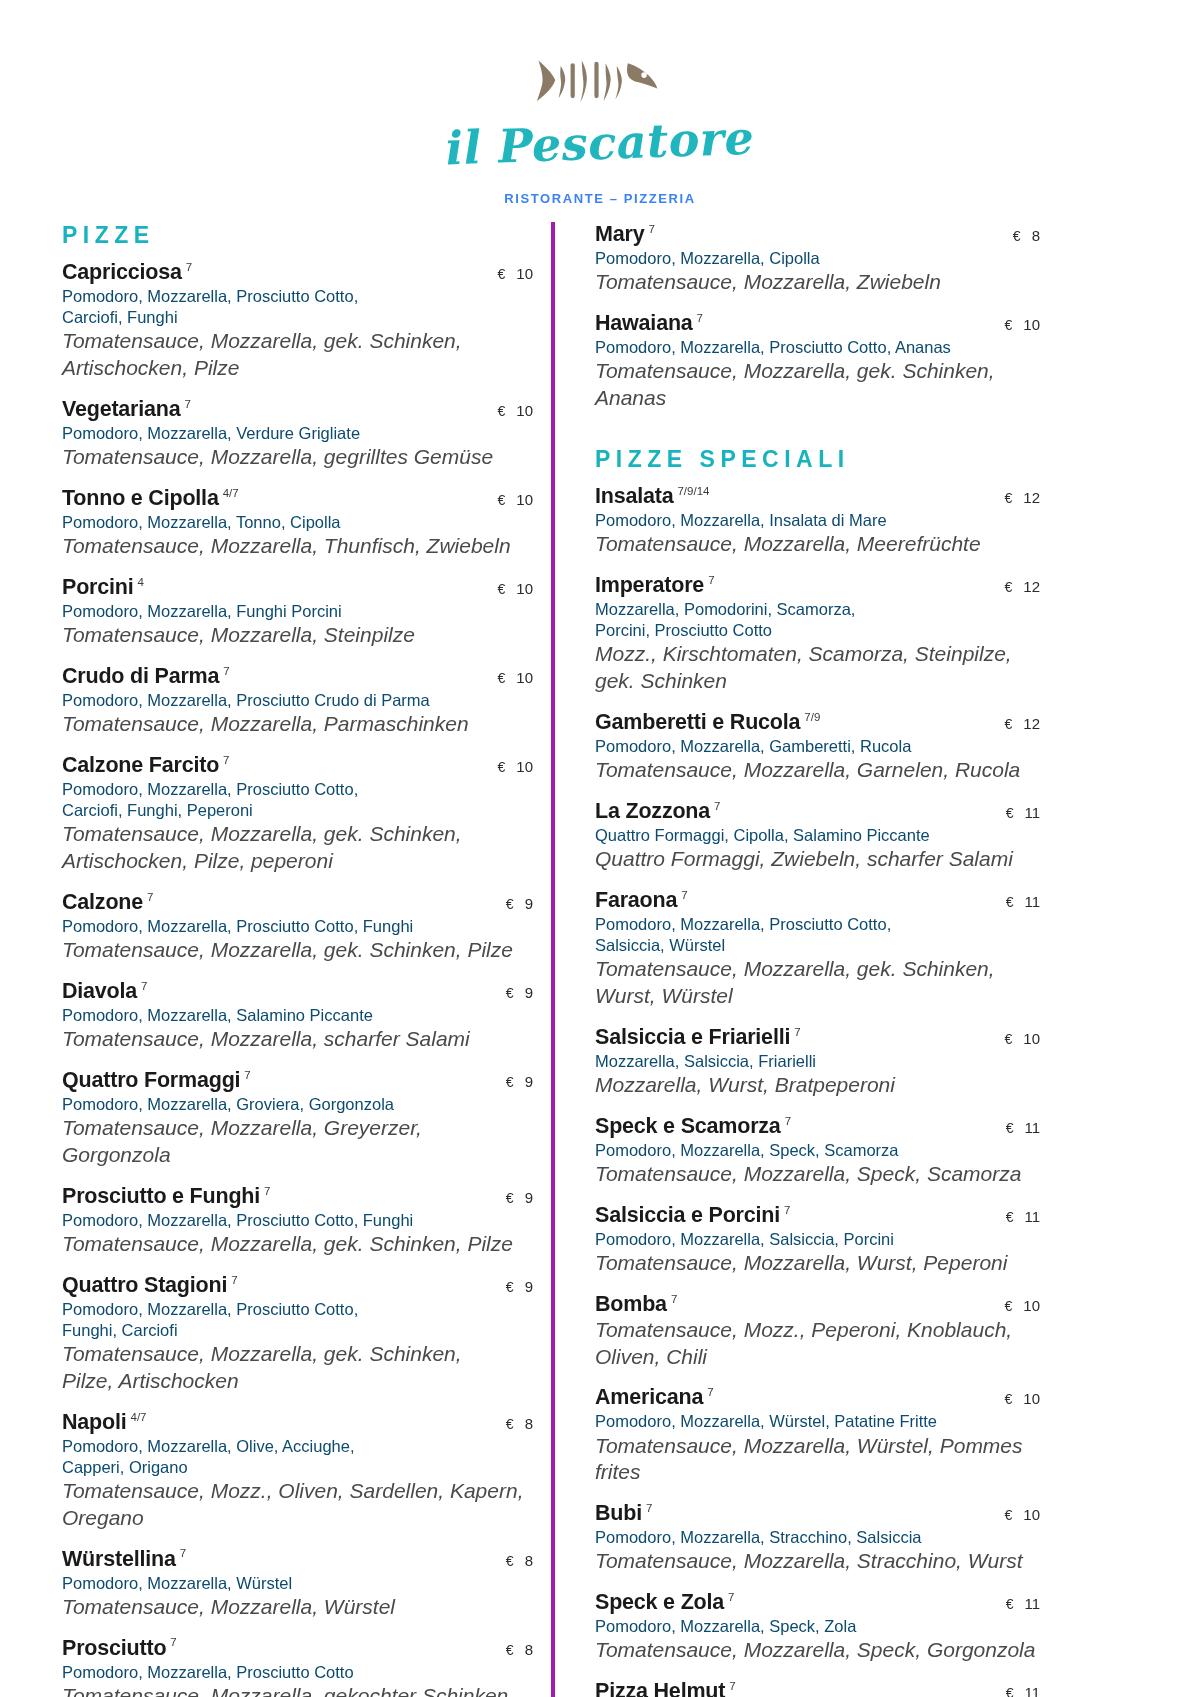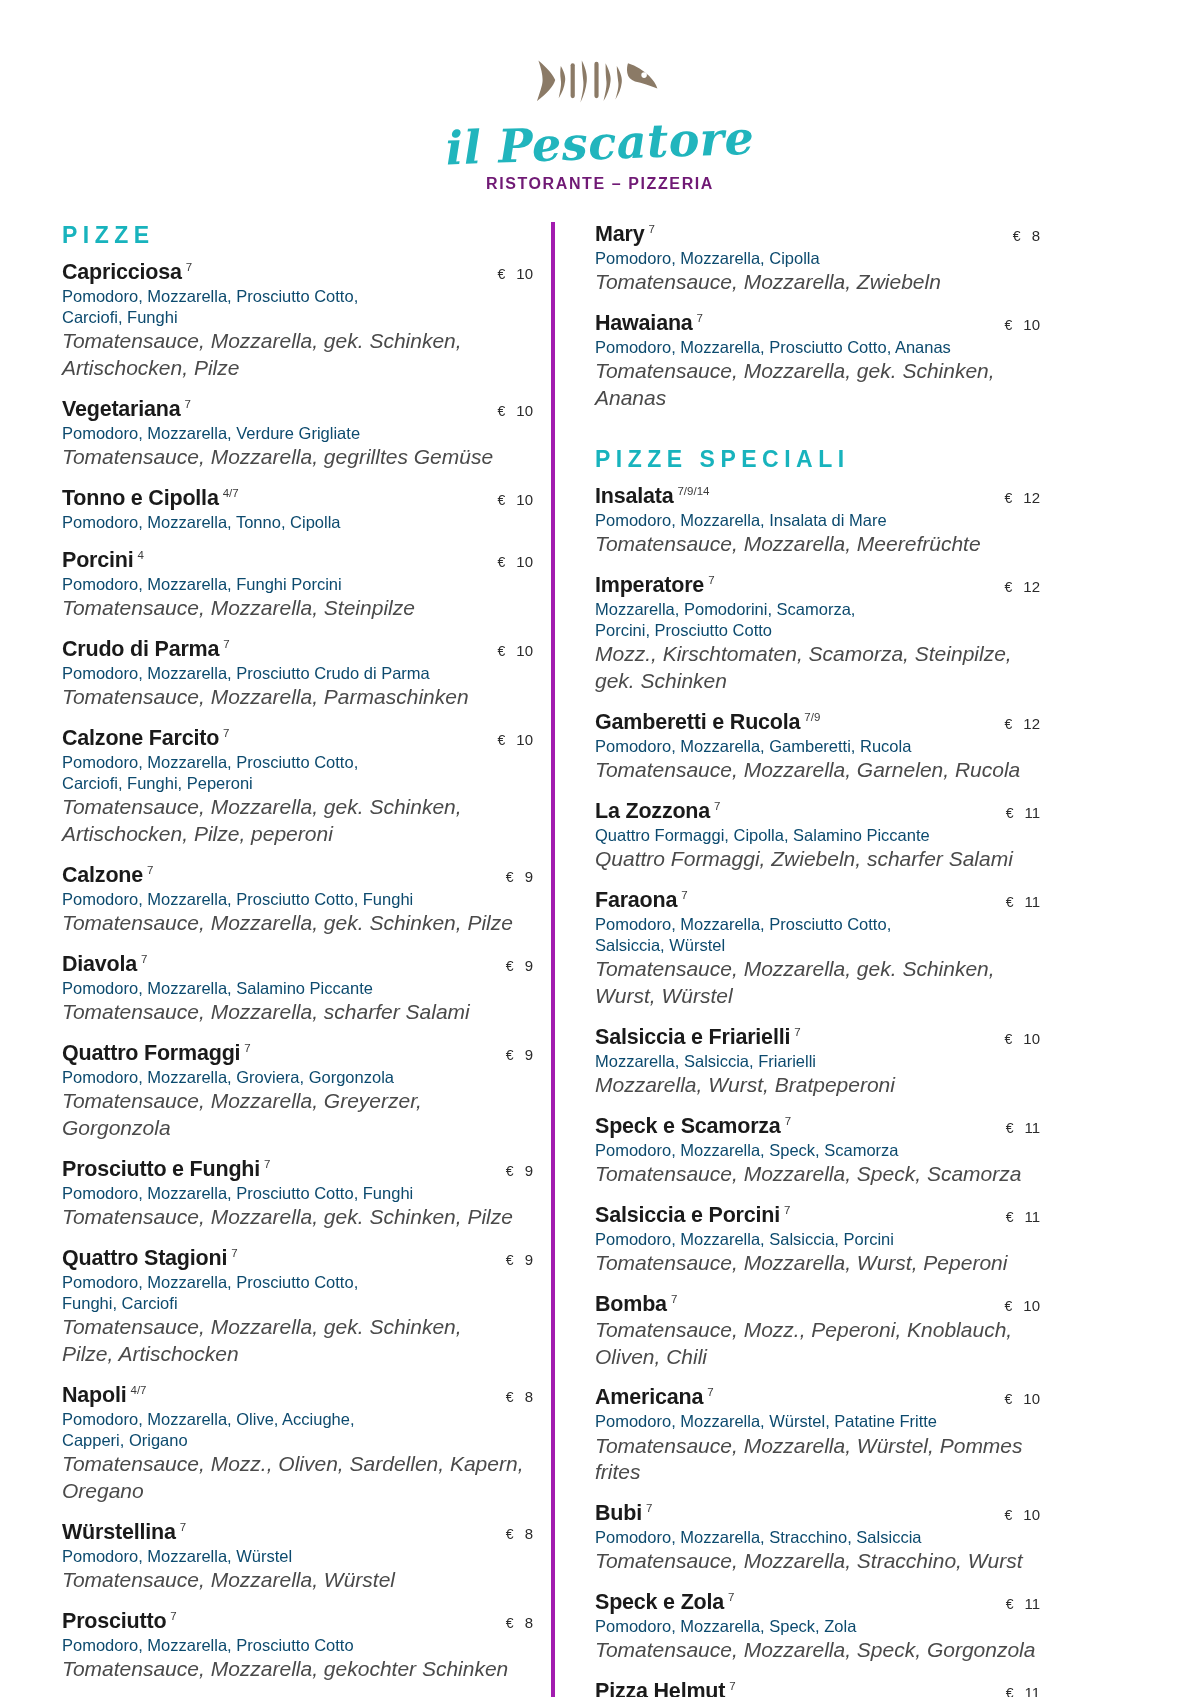--- a/index.html
+++ b/index.html
@@ -20,25 +20,25 @@
     font-style:italic;
     font-weight:bold;
     font-size:46px;
     color:#21b5bd;
     letter-spacing:0.5px;
     line-height:1;
     margin-top:4px;
     transform:rotate(-2deg);
   }
   .brand-sub {
-    font-size:16px;
+    font-size:13px;
     font-weight:bold;
     letter-spacing:1.6px;
-    color:#701a75;
-    margin-top:9px;
+    color:#3b82f6;
+    margin-top:25px;
   }
 
   
   .menu {
     position:absolute;
     top:222px; left:0; right:0;
     display:flex;
     padding:0 58px 0 62px;
   }
   .col { width:489px; }
@@ -142,20 +142,21 @@
         </div>
         <div class="desc-it">Pomodoro, Mozzarella, Verdure Grigliate</div>
         <div class="desc-de">Tomatensauce, Mozzarella, gegrilltes Gemüse</div>
       </div>
       <div class="item">
         <div class="item-head">
           <div class="item-name"><span>Tonno e Cipolla</span><span class="allergen">4/7</span></div>
           <div class="price"><span class="cur">€</span><span>10</span></div>
         </div>
         <div class="desc-it">Pomodoro, Mozzarella, Tonno, Cipolla</div>
+        <div class="desc-de">Tomatensauce, Mozzarella, Thunfisch, Zwiebeln</div>
       </div>
       <div class="item">
         <div class="item-head">
           <div class="item-name"><span>Porcini</span><span class="allergen">4</span></div>
           <div class="price"><span class="cur">€</span><span>10</span></div>
         </div>
         <div class="desc-it">Pomodoro, Mozzarella, Funghi Porcini</div>
         <div class="desc-de">Tomatensauce, Mozzarella, Steinpilze</div>
       </div>
       <div class="item">

